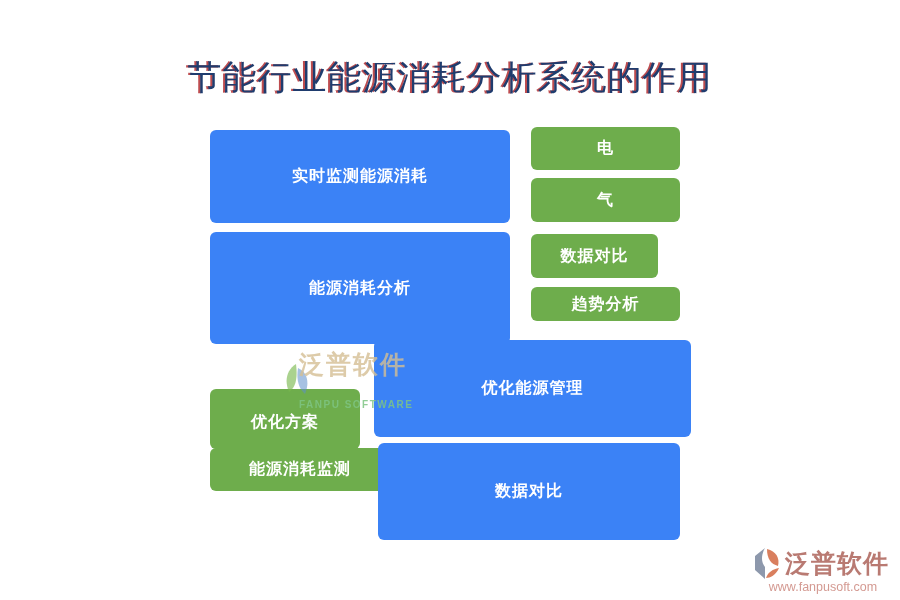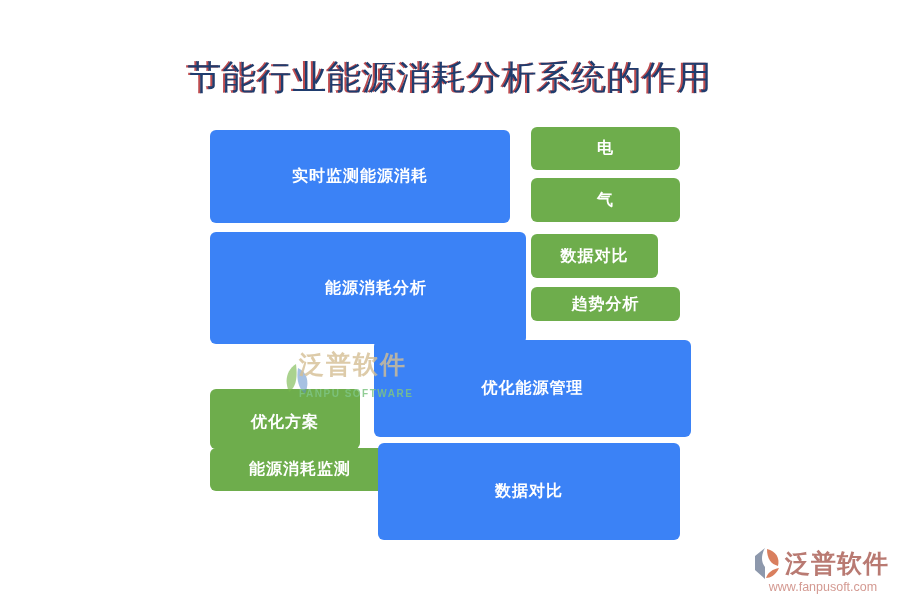--- a/index.html
+++ b/index.html
@@ -61,21 +61,21 @@
     width: 112px;
   }
   .wm-name {
     font-size: 25px;
     font-weight: bold;
     letter-spacing: 2px;
     color: rgba(213, 190, 148, 0.80);
     white-space: nowrap;
   }
   .wm-sub {
-    margin-top: 7px;
+    margin-top: 18px;
     font-size: 10px;
     font-weight: bold;
     letter-spacing: 1.5px;
     color: rgba(126, 196, 130, 0.85);
     white-space: nowrap;
     text-align: right;
   }
 
   
   .footer-logo {
@@ -110,21 +110,21 @@
 <body>
 
 <div class="canvas">
 
   <div class="page-title">节能行业能源消耗分析系统的作用</div>
 
   <div class="box blue" style="left:210px; top:130px; width:300px; height:93px;">实时监测能源消耗</div>
   <div class="box green" style="left:531px; top:127px; width:149px; height:43px;">电</div>
   <div class="box green" style="left:531px; top:178px; width:149px; height:44px;">气</div>
 
-  <div class="box blue" style="left:210px; top:232px; width:300px; height:112px;padding-left:16px;">能源消耗分析</div>
+  <div class="box blue" style="left:210px; top:232px; width:300px; height:112px;">能源消耗分析</div>
   <div class="box green" style="left:531px; top:234px; width:127px; height:44px;">数据对比</div>
   <div class="box green" style="left:531px; top:287px; width:149px; height:34px;">趋势分析</div>
 
   <div class="box green" style="left:210px; top:342px; width:150px; height:43px;margin-top:47px;">节能建议</div>
   <div class="box green" style="left:210px; top:395px; width:150px; height:54px;">优化方案</div>
   <div class="box green" style="left:210px; top:448px; width:180px; height:43px;">能源消耗监测</div>
 
   <div class="box blue" style="left:374px; top:340px; width:317px; height:97px;">优化能源管理</div>
   <div class="box blue" style="left:378px; top:443px; width:302px; height:97px;">数据对比</div>
 

